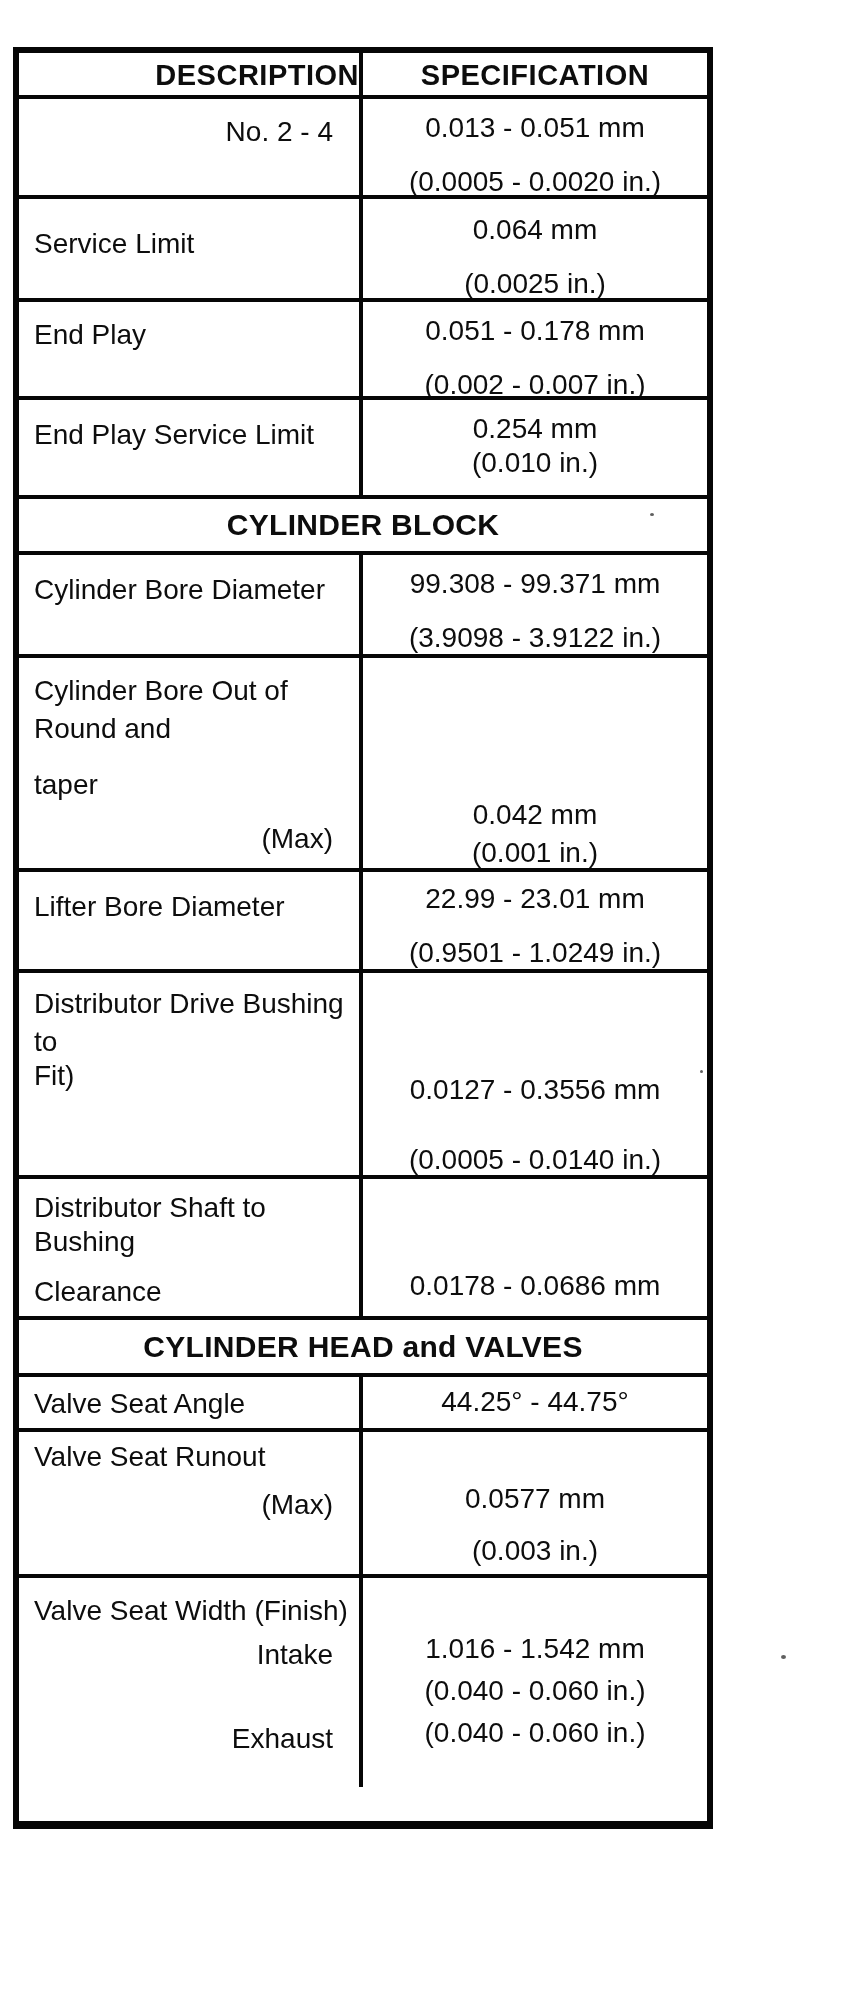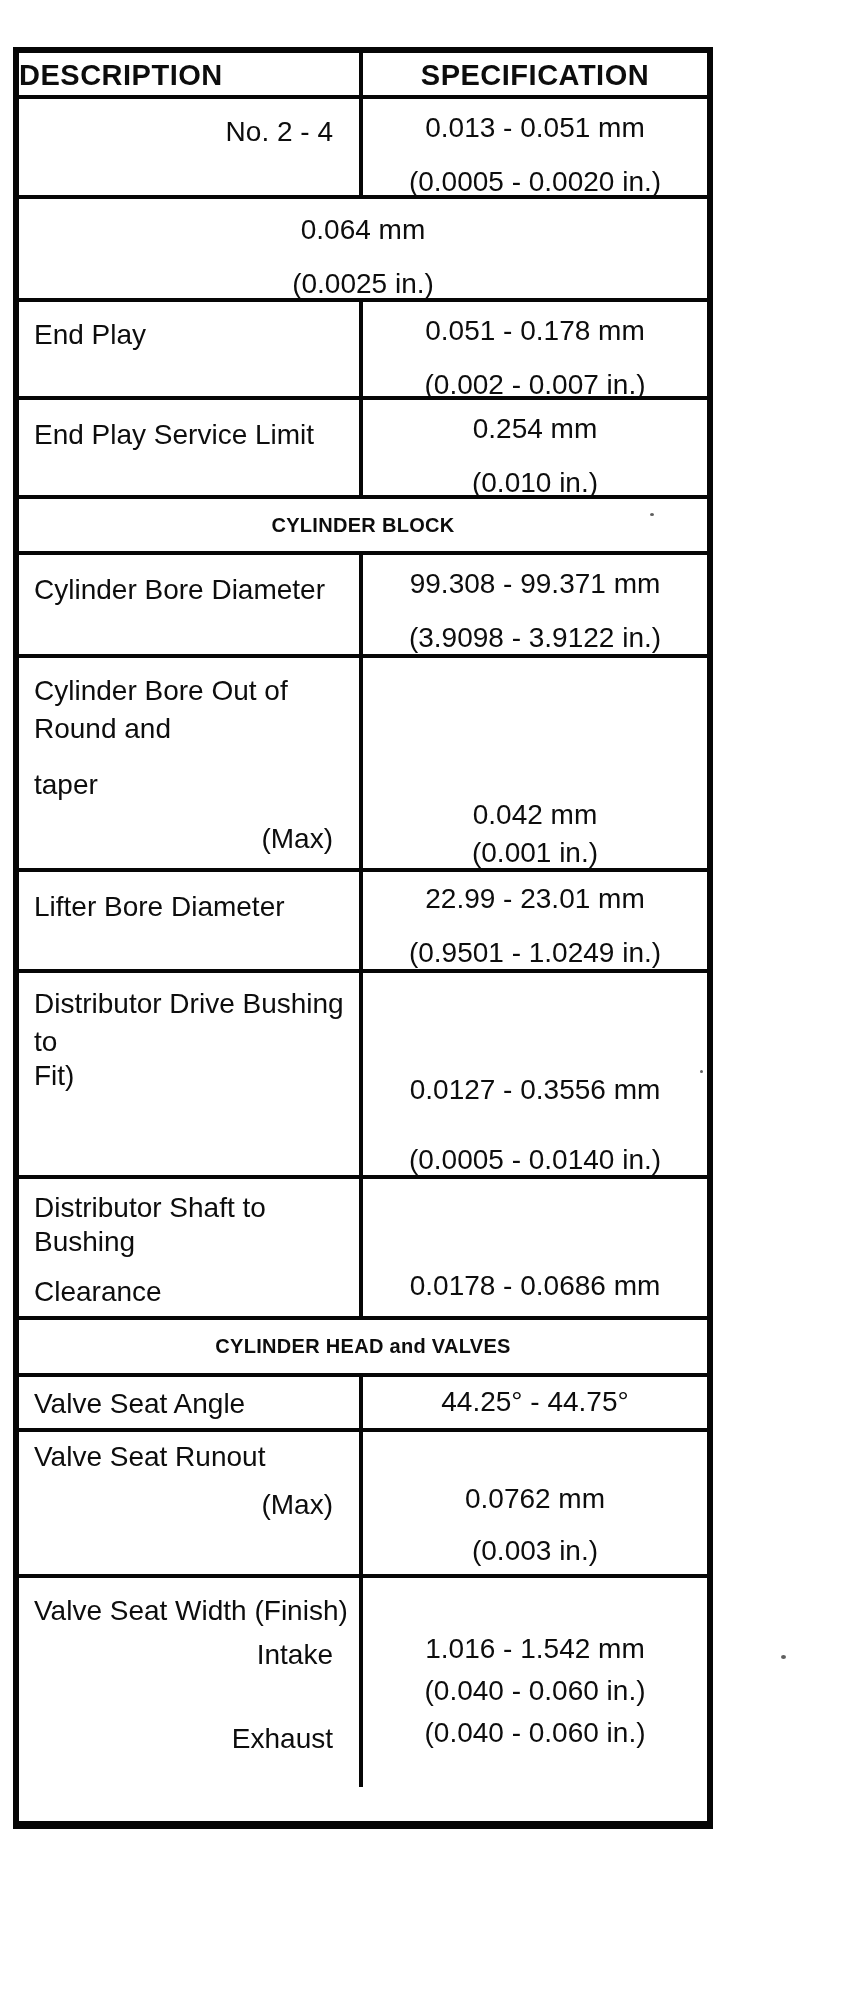--- a/index.html
+++ b/index.html
@@ -10,24 +10,24 @@
   .spec-table{
     position:absolute;left:13px;top:47px;width:700px;height:1782px;
     border:6px solid #060606;border-bottom-width:8px;box-sizing:border-box;background:#fff;
   }
   .row{display:flex;border-bottom:4px solid #060606;box-sizing:border-box;overflow:hidden;}
   .row.last{border-bottom:none;}
   .cd{width:344px;border-right:4px solid #060606;box-sizing:border-box;padding-left:15px;}
   .cs{flex:1;text-align:center;}
   .ln{font-size:28px;line-height:34px;white-space:nowrap;}
   .rt{text-align:right;padding-right:26px;}
-  .hdr .cd{padding-left:0;text-align:left;}
+  .hdr .cd{padding-left:16px;text-align:right;}
   .hdr .ln{font-weight:bold;font-size:29px;letter-spacing:.5px;}
   .sec{width:100%;display:flex;align-items:center;justify-content:center;
-       font-weight:bold;font-size:20px;letter-spacing:.3px;}
+       font-weight:bold;font-size:30px;letter-spacing:.3px;}
   .speck{position:absolute;background:#5f5f5f;border-radius:50%;}
 </style>
 </head>
 <body>
 
 <div class="page">
   <div class="spec-table">
 
     <div class="row hdr" style="height:46px">
       <div class="cd">
@@ -42,20 +42,23 @@
       <div class="cd">
         <div class="ln rt" style="margin-top:16px">No. 2 - 4</div>
       </div>
       <div class="cs">
         <div class="ln" style="margin-top:12px">0.013 - 0.051 mm</div>
         <div class="ln" style="margin-top:20px">(0.0005 - 0.0020 in.)</div>
       </div>
     </div>
 
     <div class="row" style="height:103px">
+      <div class="cd">
+        <div class="ln" style="margin-top:28px">Service Limit</div>
+      </div>
       <div class="cs">
         <div class="ln" style="margin-top:14px">0.064 mm</div>
         <div class="ln" style="margin-top:20px">(0.0025 in.)</div>
       </div>
     </div>
 
     <div class="row" style="height:98px">
       <div class="cd">
         <div class="ln" style="margin-top:16px">End Play</div>
       </div>
@@ -64,21 +67,21 @@
         <div class="ln" style="margin-top:20px">(0.002 - 0.007 in.)</div>
       </div>
     </div>
 
     <div class="row" style="height:99px">
       <div class="cd">
         <div class="ln" style="margin-top:18px">End Play Service Limit</div>
       </div>
       <div class="cs">
         <div class="ln" style="margin-top:12px">0.254 mm</div>
-        <div class="ln" style="margin-top:20px">(0.010 in.)</div>
+        <div class="ln" style="">(0.010 in.)</div>
       </div>
     </div>
 
     <div class="row" style="height:56px">
       <div class="sec">CYLINDER BLOCK</div>
     </div>
 
     <div class="row" style="height:103px">
       <div class="cd">
         <div class="ln" style="margin-top:18px">Cylinder Bore Diameter</div>
@@ -148,21 +151,21 @@
         <div class="ln" style="margin-top:8px">44.25° - 44.75°</div>
       </div>
     </div>
 
     <div class="row" style="height:146px">
       <div class="cd">
         <div class="ln" style="margin-top:8px">Valve Seat Runout</div>
         <div class="ln rt" style="margin-top:14px">(Max)</div>
       </div>
       <div class="cs">
-        <div class="ln" style="margin-top:50px">0.0762 mm</div>
+        <div class="ln" style="margin-top:50px">0.0577 mm</div>
         <div class="ln" style="margin-top:18px">(0.003 in.)</div>
       </div>
     </div>
 
     <div class="row last" style="height:209px">
       <div class="cd">
         <div class="ln" style="margin-top:16px">Valve Seat Width (Finish)</div>
         <div class="ln rt" style="margin-top:10px">Intake</div>
         <div class="ln rt" style="margin-top:50px">Exhaust</div>
       </div>

